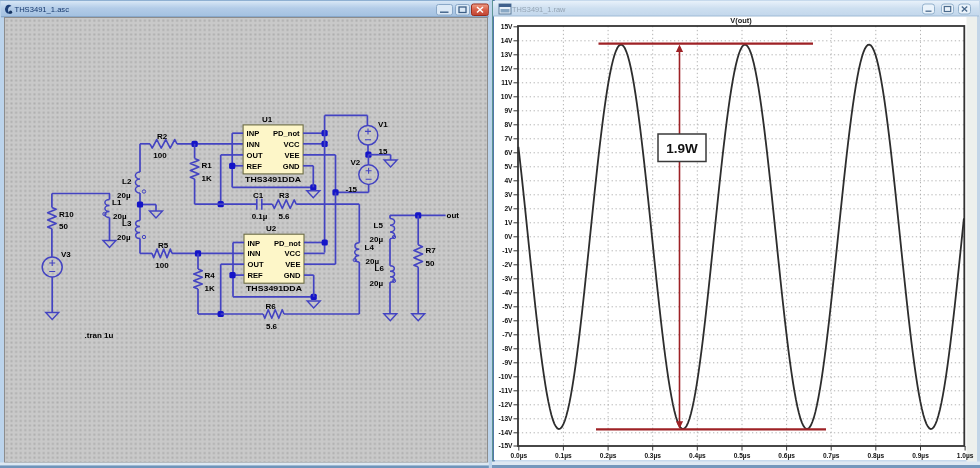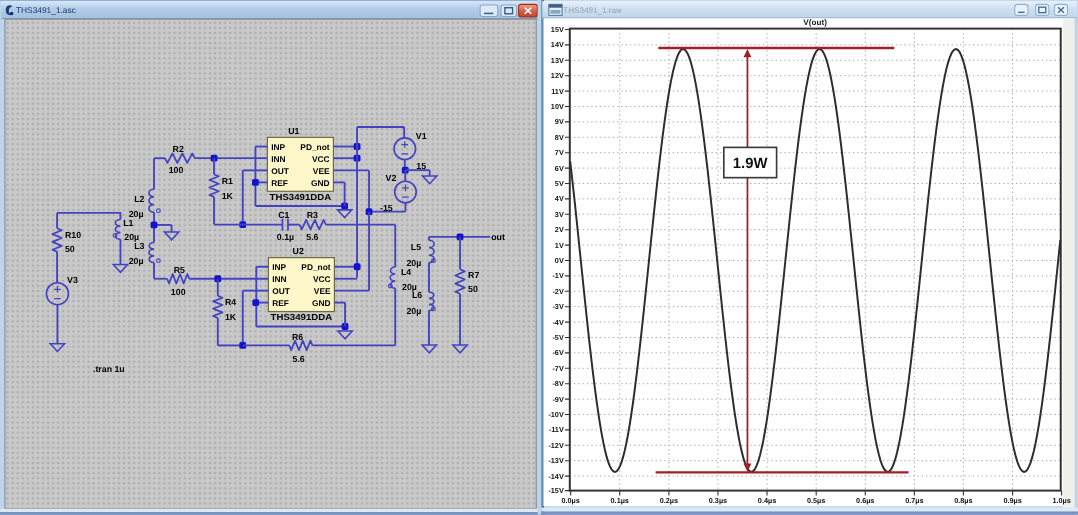--- a/index.html
+++ b/index.html
@@ -1,15 +1,15 @@
 <!DOCTYPE html>
 <html><head><meta charset="utf-8">
 <style>
 html,body{margin:0;padding:0;background:#8ab;}
-#page{position:relative;width:980px;height:468px;overflow:hidden;background:#8b5cf6;}
+#page{position:relative;width:980px;height:468px;overflow:hidden;background:#ffffff;}
 #lw{position:absolute;left:0;top:0;}
 #rw{position:absolute;left:492px;top:0;}
 </style></head>
 <body>
 <div id="page">
 <div id="lw"><svg width="492" height="468" viewBox="0 0 492 468">
 <defs>
 <linearGradient id="tbar" x1="0" y1="0" x2="0" y2="1">
  <stop offset="0" stop-color="#d8e7f6"></stop>
             <stop offset="0.45" stop-color="#b3cce8"></stop>

